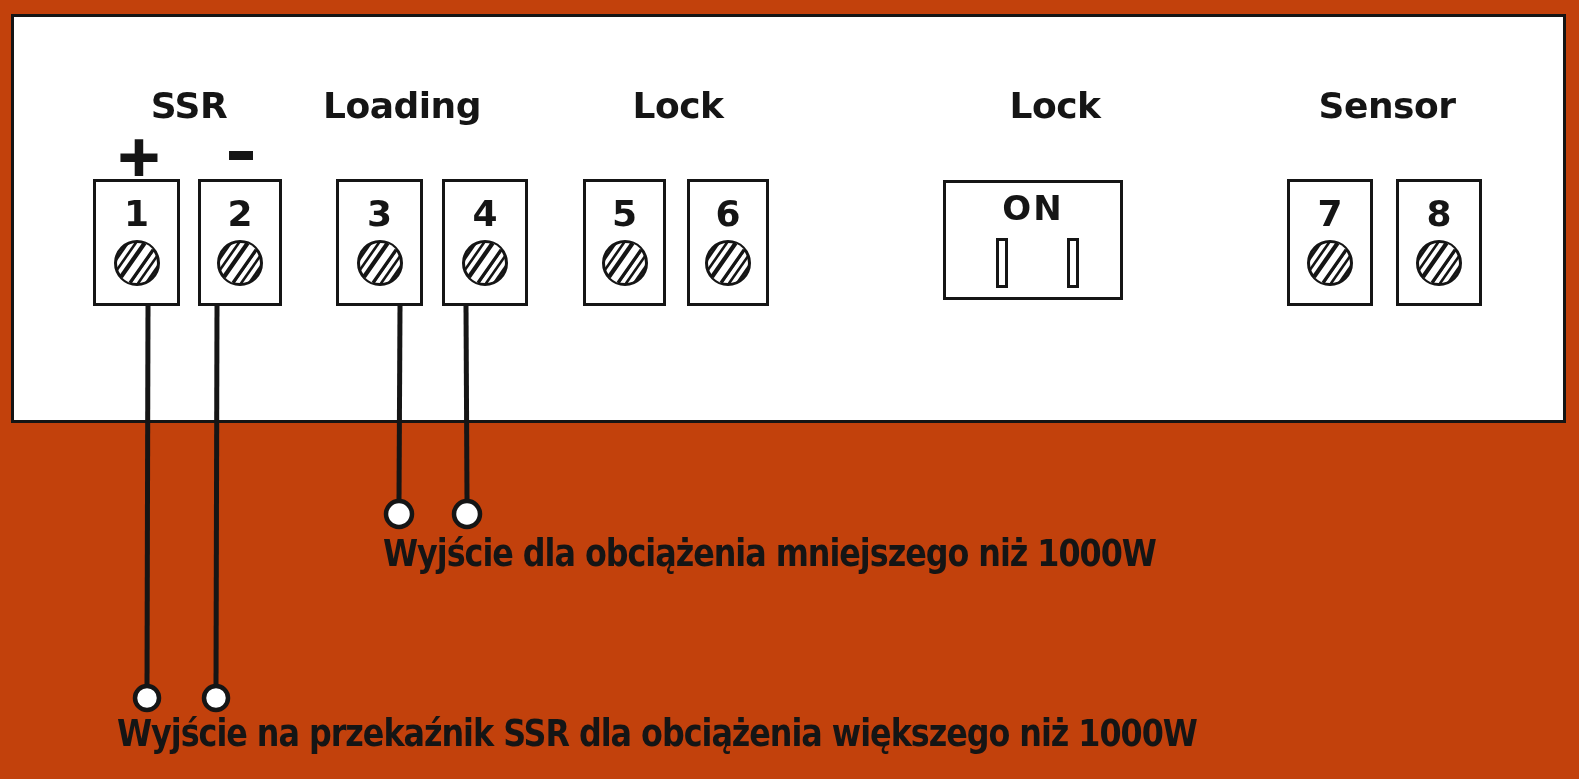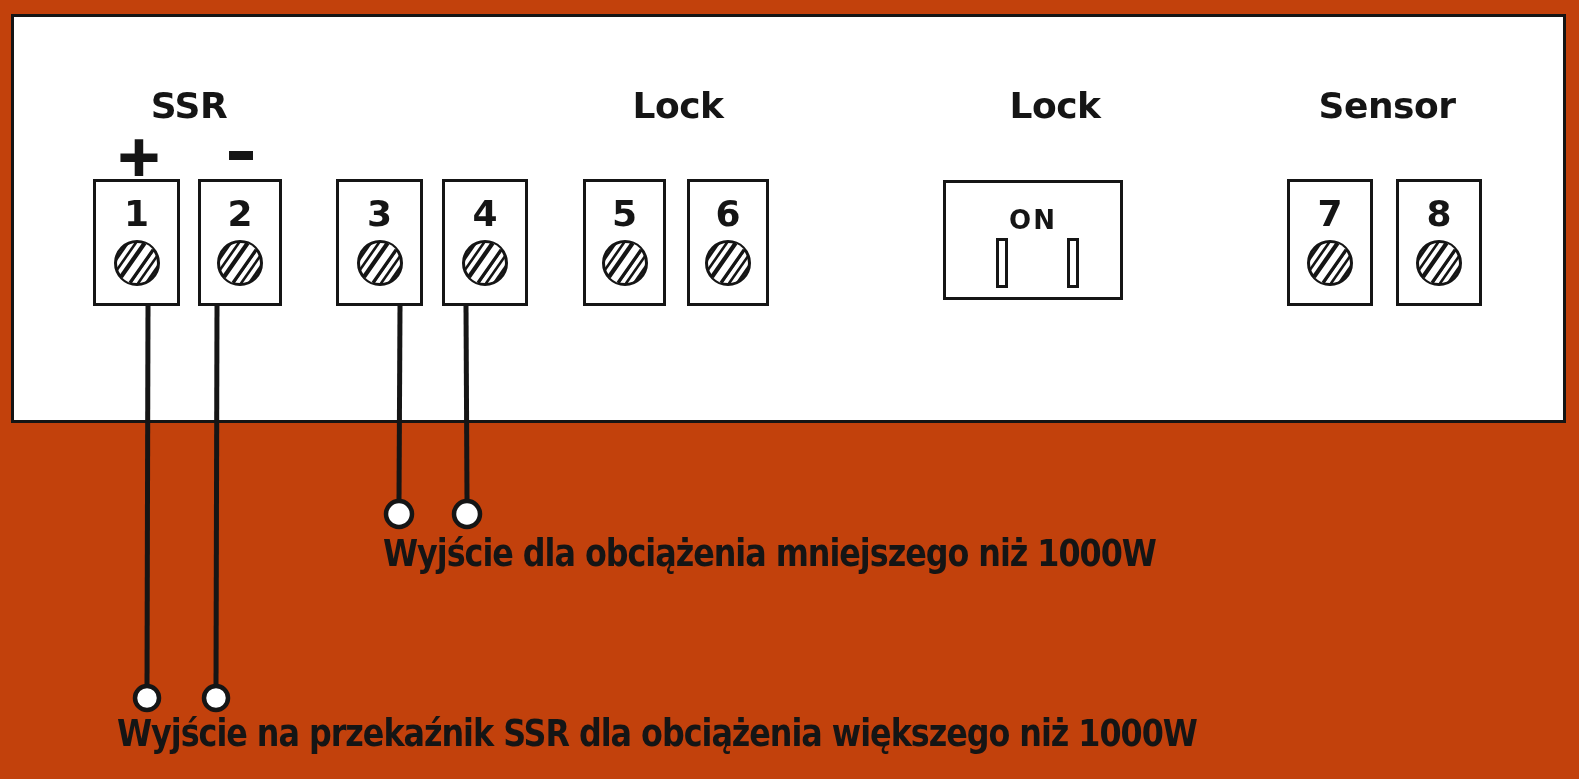--- a/index.html
+++ b/index.html
@@ -29,22 +29,22 @@
   }
   .tnum{
     display:block;margin-top:14px;font-size:36px;font-weight:bold;line-height:1;
   }
   .screw{display:block;margin:6px auto 0 auto;}
   .lockbox{
     position:absolute;left:943px;top:180px;width:180px;height:120px;
     border:3px solid #151515;box-sizing:border-box;background:#fff;
   }
   .onlabel{
-    display:block;margin-top:24px;text-align:center;
-    font-size:26px;font-weight:bold;letter-spacing:2px;line-height:1;
+    display:block;margin-top:8px;text-align:center;
+    font-size:34px;font-weight:bold;letter-spacing:2px;line-height:1;
   }
   .dipbar{
     position:absolute;width:12px;height:50px;top:55px;
     border:3px solid #151515;box-sizing:border-box;background:#fff;
   }
   .dipbar.b1{left:50px;}
   .dipbar.b2{left:121px;}
   .wires{position:absolute;left:0;top:0;pointer-events:none;}
   .annot{
     position:absolute;font-size:37px;font-weight:bold;letter-spacing:-1.2px;
@@ -77,20 +77,21 @@
       </g>
     </g>
   </defs>
 </svg>
 
 <div class="canvas">
 
   <div class="panel"></div>
 
   <div class="sec" style="left:189px">SSR</div>
+  <div class="sec" style="left:402px">Loading</div>
   <div class="sec" style="left:678px">Lock</div>
   <div class="sec" style="left:1055px">Lock</div>
   <div class="sec" style="left:1387px">Sensor</div>
 
   <span class="polarity" style="left:139px;top:156px">+</span>
   <span class="polarity" style="left:241px;top:152px">–</span>
 
   <div class="tbox" style="left:93px;width:87px">
     <span class="tnum">1</span>
     <svg class="screw" width="50" height="50" viewBox="0 0 50 50">

